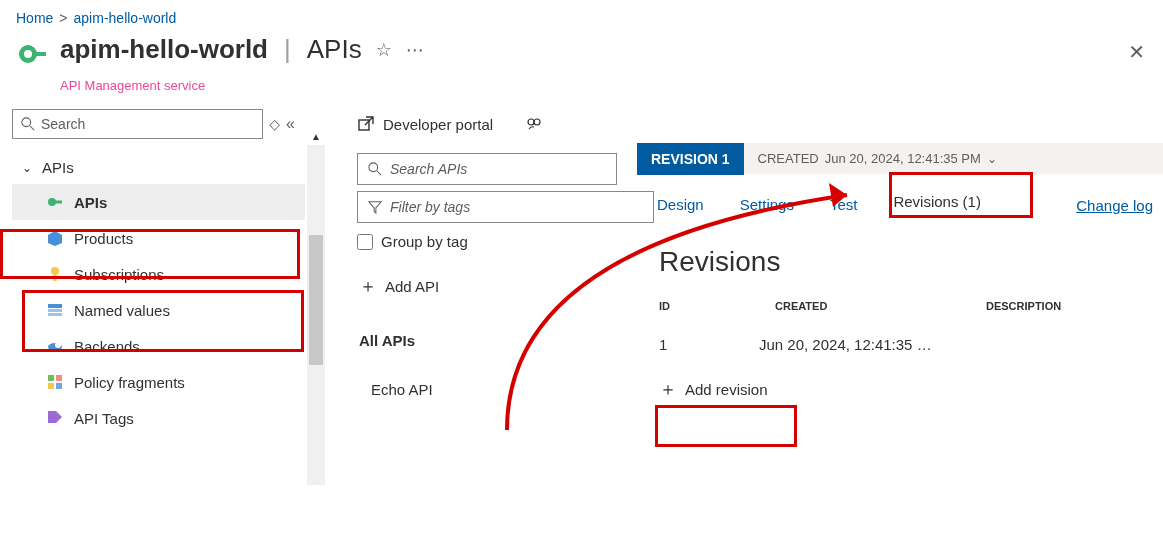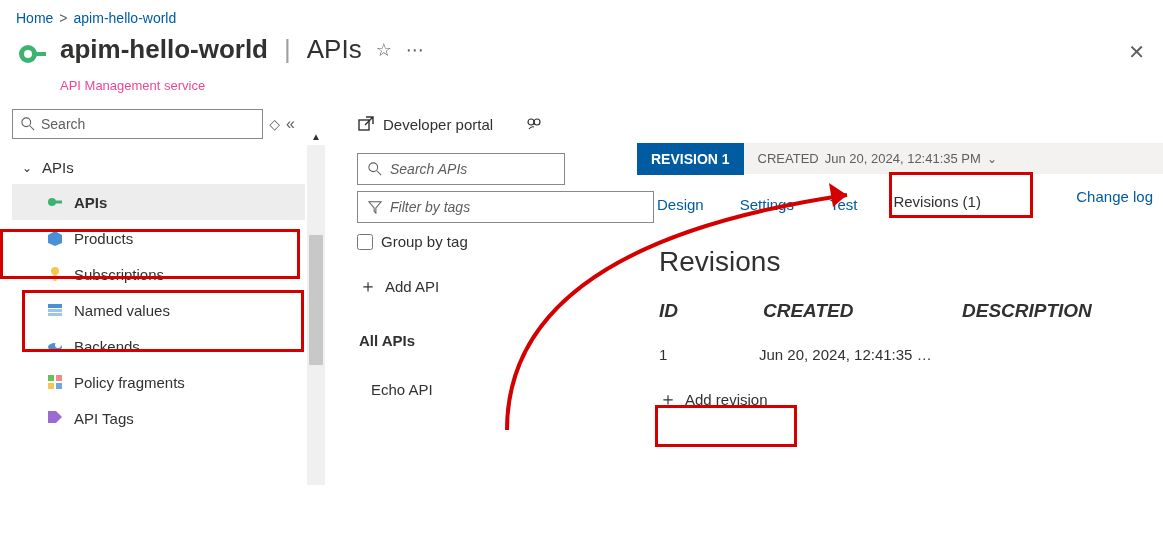--- a/index.html
+++ b/index.html
@@ -45,21 +45,21 @@
   .scroll-track { position: absolute; right: -20px; top: 40px; width: 18px; height: 340px; background: #f0f0f0; }
   .scroll-thumb { position: absolute; left: 2px; top: 90px; width: 14px; height: 130px; background: #c8c8c8; }
   .scroll-arrow { position: absolute; left: 0; width: 18px; height: 18px; display: flex; align-items: center; justify-content: center; font-size: 10px; color: #323130; }
 
   
   .mid-panel { width: 310px; padding: 10px 14px 0 30px; border-right: none; }
   .top-links { display: flex; gap: 32px; margin-bottom: 20px; align-items: center; }
   .top-link { display: flex; align-items: center; gap: 8px; color: #323130; font-size: 15px; cursor: pointer; }
   .top-link svg { width: 18px; height: 18px; }
 
-  .mid-search { height: 32px; border: 1px solid #8a8886; display: flex; align-items: center; padding: 0 10px; gap: 8px; color: #605e5c; margin-bottom: 6px; font-style: italic; width: 208px; }
+  .mid-search { height: 32px; border: 1px solid #8a8886; display: flex; align-items: center; padding: 0 10px; gap: 8px; color: #605e5c; margin-bottom: 6px; font-style: italic; width: 260px; }
   .mid-filter { height: 32px; border: 1px solid #8a8886; display: flex; align-items: center; padding: 0 10px; gap: 8px; color: #605e5c; margin-bottom: 10px; font-style: italic; width: 297px; }
   .group-by { display: flex; align-items: center; gap: 8px; margin-bottom: 24px; font-size: 15px; color: #323130; }
   .add-api-row { display: flex; align-items: center; gap: 8px; color: #323130; font-size: 15px; margin-bottom: 26px; margin-left: 2px; cursor: pointer; }
   .add-api-row .plus { font-size: 18px; color: #323130; }
 
   .all-apis-label { font-weight: 600; font-size: 15px; margin-bottom: 6px; margin-left: 2px; padding: 8px 0; }
   .api-item { padding: 18px 14px; font-size: 15px; display: flex; justify-content: space-between; align-items: center; cursor: pointer; }
   .api-item.selected { background: #d6e8f7; }
   .api-item .dots { font-weight: 700; letter-spacing: 2px; color: #323130; }
 
@@ -70,34 +70,34 @@
   .rev-badge { background: #005ba1; color: #fff; font-weight: 600; padding: 8px 14px; font-size: 14px; }
   .rev-created { background: #f3f2f1; color: #605e5c; padding: 8px 14px; font-size: 13px; flex: 1; display: flex; align-items: center; gap: 6px; }
   .rev-created .chev-d { font-size: 12px; }
 
   .tab-row { display: flex; gap: 36px; padding: 14px 0 10px 20px; align-items: center; }
   .tab-row .tab { color: #005ba1; font-size: 15px; cursor: pointer; padding: 2px 0; }
   .tab-row .tab.active { color: #323130; border-bottom: 3px solid #8a8886; padding-bottom: 5px; }
 
   .section-title { font-size: 28px; font-weight: 400; margin: 18px 0 22px 22px; color: #323130; }
 
-  .grid-header { display: flex; padding: 0 22px 14px; font-weight: 600; font-size: 19px; color: #323130; gap: 4px; font-style: italic; }
+  .grid-header { display: flex; padding: 0 22px 14px; font-weight: 600; font-size: 11px; color: #323130; gap: 16px; }
   .grid-header .col-id { width: 100px; }
   .grid-header .col-created { width: 195px; }
   .grid-header .col-desc { flex: 1; }
 
   .grid-row { display: flex; padding: 10px 22px; font-size: 15px; color: #323130; }
   .grid-row .col-id { width: 100px; }
   .grid-row .col-created { width: 195px; }
   .grid-row .col-desc { flex: 1; }
 
   .add-rev { display: inline-flex; align-items: center; gap: 8px; margin: 14px 22px; font-size: 15px; cursor: pointer; }
   .add-rev .plus { font-size: 18px; }
 
-  .change-log { position: absolute; right: 10px; top: 83px; color: #005ba1; font-size: 15px; }
+  .change-log { position: absolute; right: 10px; top: 92px; color: #005ba1; font-size: 15px; text-decoration: underline; }
 
   
   svg.arrow-overlay { position: absolute; pointer-events: none; }
 
   input[type=checkbox] { width: 16px; height: 16px; }
 </style>
 </head>
 <body>
 
 <div class="breadcrumb">

